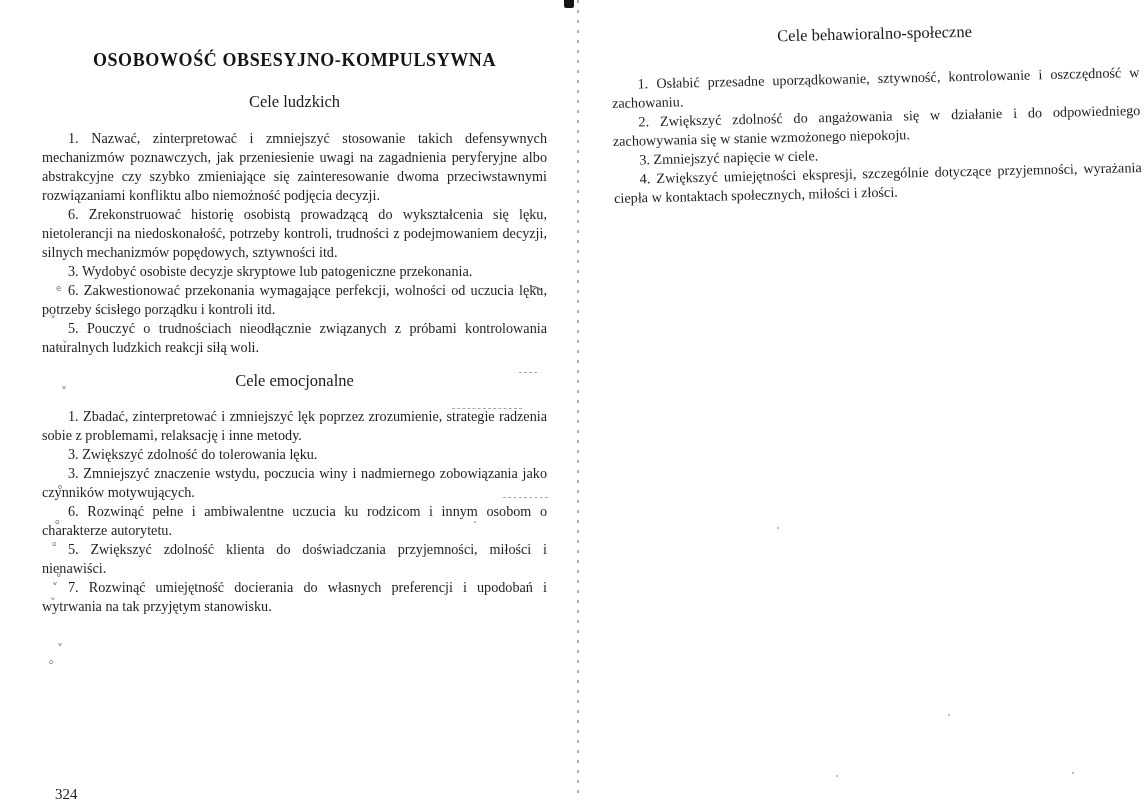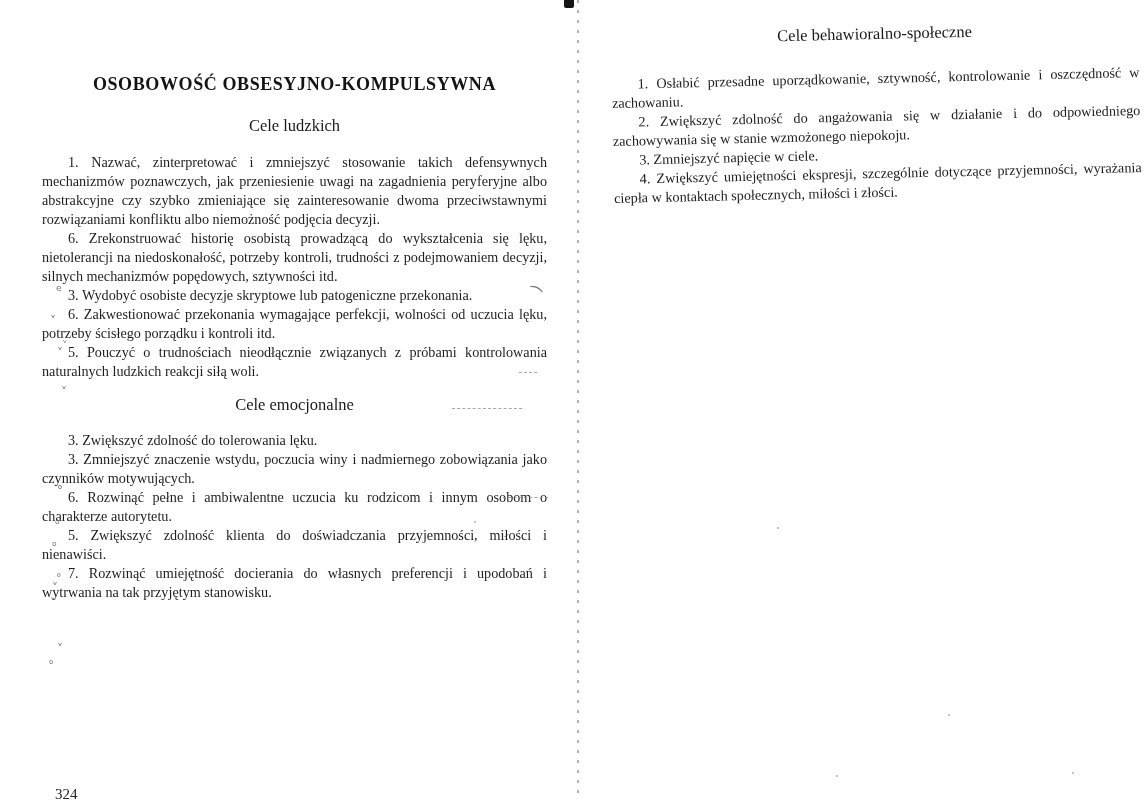--- a/index.html
+++ b/index.html
@@ -2,21 +2,21 @@
 <html><head>
 <meta charset="utf-8">
 <style>
   html,body{margin:0;padding:0;}
   body{
     width:1145px;height:800px;position:relative;overflow:hidden;
     background:#ffffff;color:#1c1c1c;
     font-family:"Liberation Serif","DejaVu Serif",serif;
   }
   .page{position:absolute;}
-  .page-left{left:42px;top:50px;width:505px;margin-top:24px;}
+  .page-left{left:42px;top:50px;width:505px;}
   .page-right{left:612px;top:30px;width:528px;transform:rotate(-1.3deg);transform-origin:0 40%;}
 
   h1.book-title{
     font-size:18px;font-weight:bold;text-align:center;
     letter-spacing:.6px;margin:0 0 21px 0;color:#141414;
   }
   h2.section-heading{
     font-size:16.5px;font-weight:normal;text-align:center;
     margin:0 0 17px 0;color:#1a1a1a;
   }
@@ -65,20 +65,21 @@
   <h2 class="section-heading">Cele ludzkich</h2>
 
   <p class="li">1. Nazwać, zinterpretować i zmniejszyć stosowanie takich defensywnych mechanizmów poznawczych, jak przeniesienie uwagi na zagadnienia peryferyjne albo abstrakcyjne czy szybko zmieniające się zainteresowanie dwoma przeciwstawnymi rozwiązaniami konfliktu albo niemożność podjęcia decyzji.</p>
   <p class="li">6. Zrekonstruować historię osobistą prowadzącą do wykształcenia się lęku, nietolerancji na niedoskonałość, potrzeby kontroli, trudności z podejmowaniem decyzji, silnych mechanizmów popędowych, sztywności itd.</p>
   <p class="li">3. Wydobyć osobiste decyzje skryptowe lub patogeniczne przekonania.</p>
   <p class="li">6. Zakwestionować przekonania wymagające perfekcji, wolności od uczucia lęku, potrzeby ścisłego porządku i kontroli itd.</p>
   <p class="li">5. Pouczyć o trudnościach nieodłącznie związanych z próbami kontrolowania naturalnych ludzkich reakcji siłą woli.</p>
 
   <h2 class="section-heading mid">Cele emocjonalne</h2>
 
+  <p class="li">1. Zbadać, zinterpretować i zmniejszyć lęk poprzez zrozumienie, strategie radzenia sobie z problemami, relaksację i inne metody.</p>
   <p class="li">3. Zwiększyć zdolność do tolerowania lęku.</p>
   <p class="li">3. Zmniejszyć znaczenie wstydu, poczucia winy i nadmiernego zobowiązania jako czynników motywujących.</p>
   <p class="li">6. Rozwinąć pełne i ambiwalentne uczucia ku rodzicom i innym osobom o charakterze autorytetu.</p>
   <p class="li">5. Zwiększyć zdolność klienta do doświadczania przyjemności, miłości i nienawiści.</p>
   <p class="li">7. Rozwinąć umiejętność docierania do własnych preferencji i upodobań i wytrwania na tak przyjętym stanowisku.</p>
 </div>
 
 <div class="page page-right">
   <h2 class="section-heading">Cele behawioralno-społeczne</h2>
 

